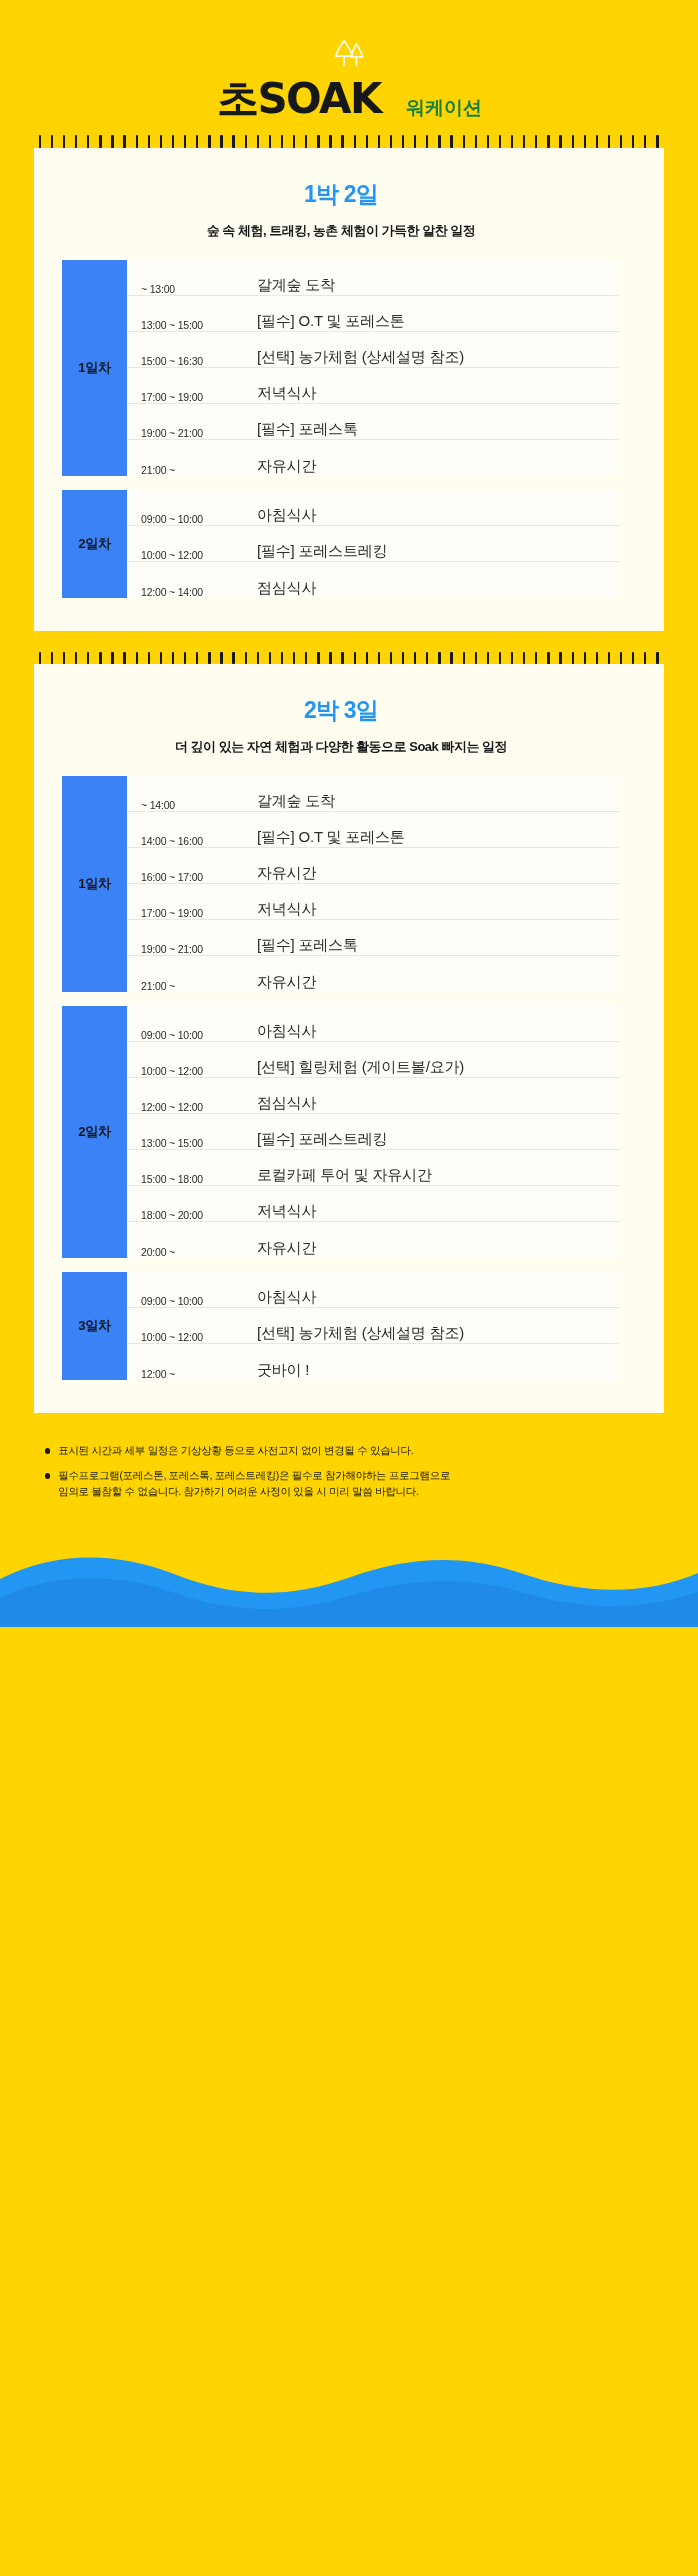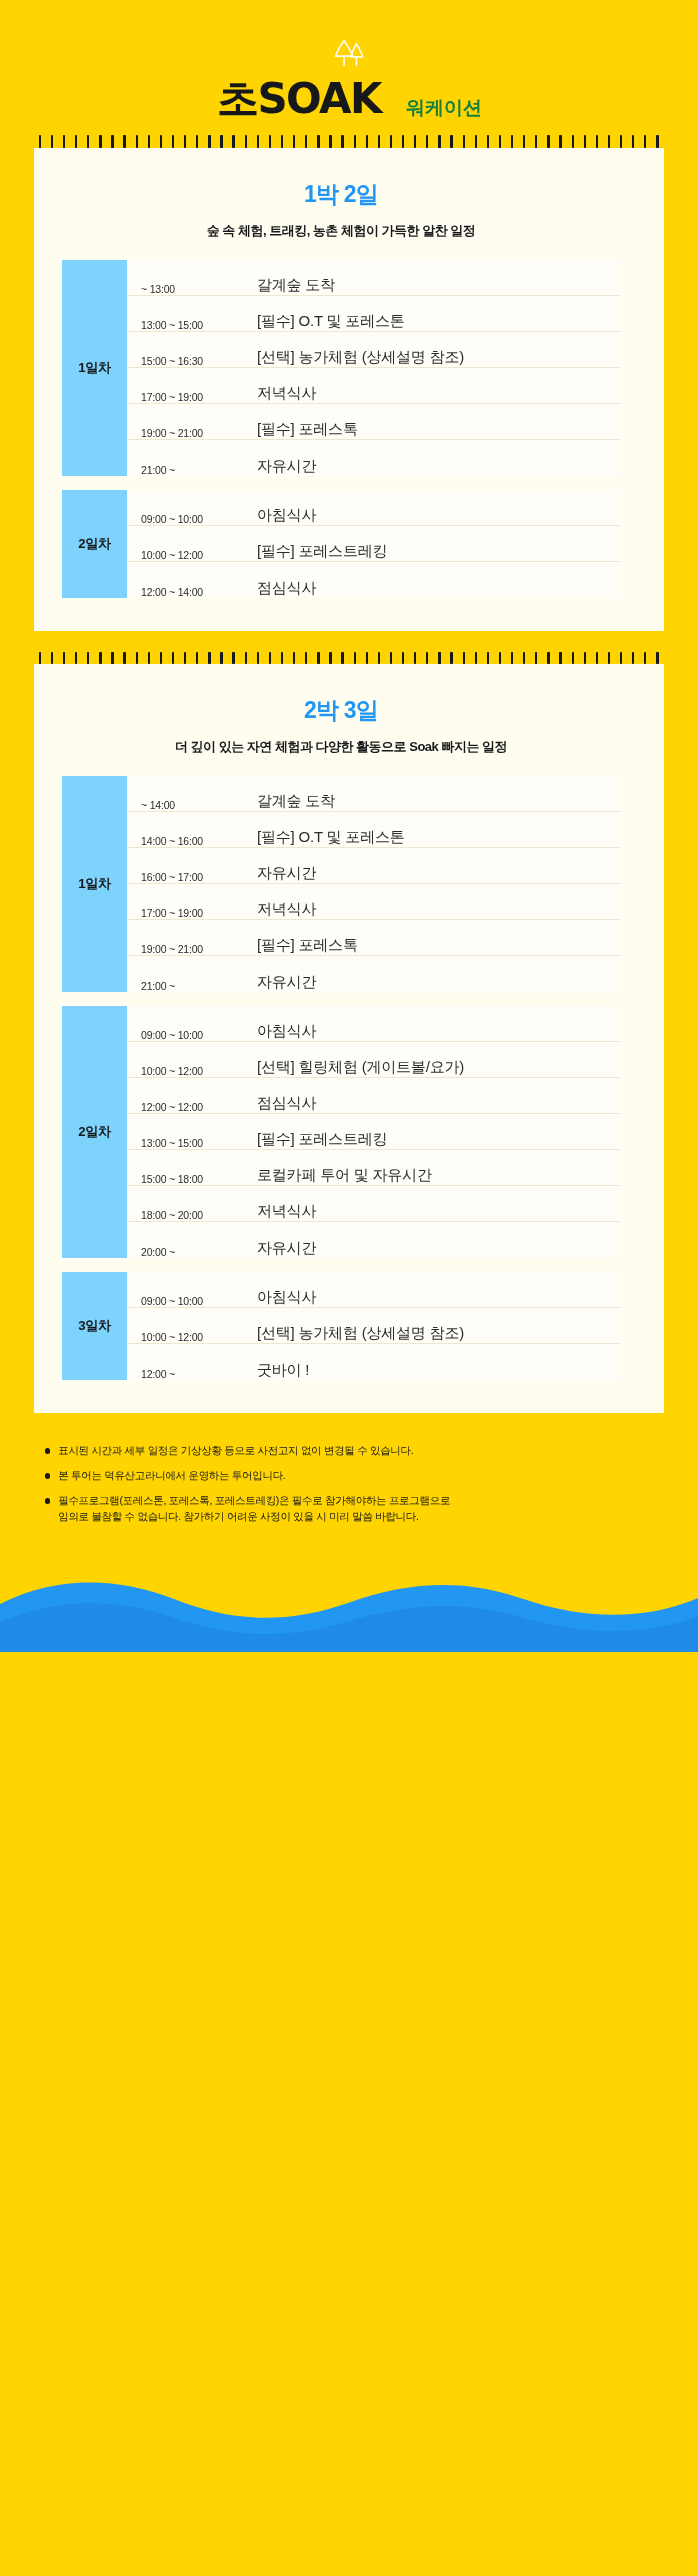--- a/index.html
+++ b/index.html
@@ -108,21 +108,21 @@
   .day-block {
     display: flex;
     margin-top: 20px;
     align-items: stretch;
   }
   .day-block + .day-block { margin-top: 14px; }
 
   .day-label {
     width: 65px;
     flex: 0 0 65px;
-    background: #7dd3fc;
+    background: #3b82f6;
     display: flex;
     align-items: center;
     justify-content: center;
     font-size: 13.2px;
     font-weight: bold;
     color: #16181a;
     letter-spacing: -0.4px;
   }
 
   .rows {
@@ -450,24 +450,20 @@
     </div>
   </div>
 
 <div class="notes" id="notes-host">
     <div class="note-item">
       <span class="note-bullet"></span>
       <div class="note-text" style="white-space: pre-line;">표시된 시간과 세부 일정은 기상상황 등으로 사전고지 없이 변경될 수 있습니다.</div>
     </div>
     <div class="note-item">
       <span class="note-bullet"></span>
-      <div class="note-text" style="white-space: pre-line;">본 투어는 덕유산고라니에서 운영하는 투어입니다.</div>
-    </div>
-    <div class="note-item">
-      <span class="note-bullet"></span>
       <div class="note-text" style="white-space: pre-line;">필수프로그램(포레스톤, 포레스톡, 포레스트레킹)은 필수로 참가해야하는 프로그램으로
 임의로 불참할 수 없습니다. 참가하기 어려운 사정이 있을 시 미리 말씀 바랍니다.</div>
     </div>
   </div>
 
 <svg class="footer-wave" viewBox="0 0 900 120" preserveAspectRatio="none" xmlns="http://www.w3.org/2000/svg">
   <path d="M0,58 C70,22 150,22 225,52 C300,82 370,84 450,56 C530,28 600,26 675,52 C750,78 830,80 900,50 L900,120 L0,120 Z" fill="#2196F3"></path>
   <path d="M0,82 C70,50 150,50 225,76 C300,102 370,104 450,80 C530,56 600,54 675,76 C750,98 830,100 900,74 L900,120 L0,120 Z" fill="#1E88E5" opacity="0.85"></path>
 </svg>
 

